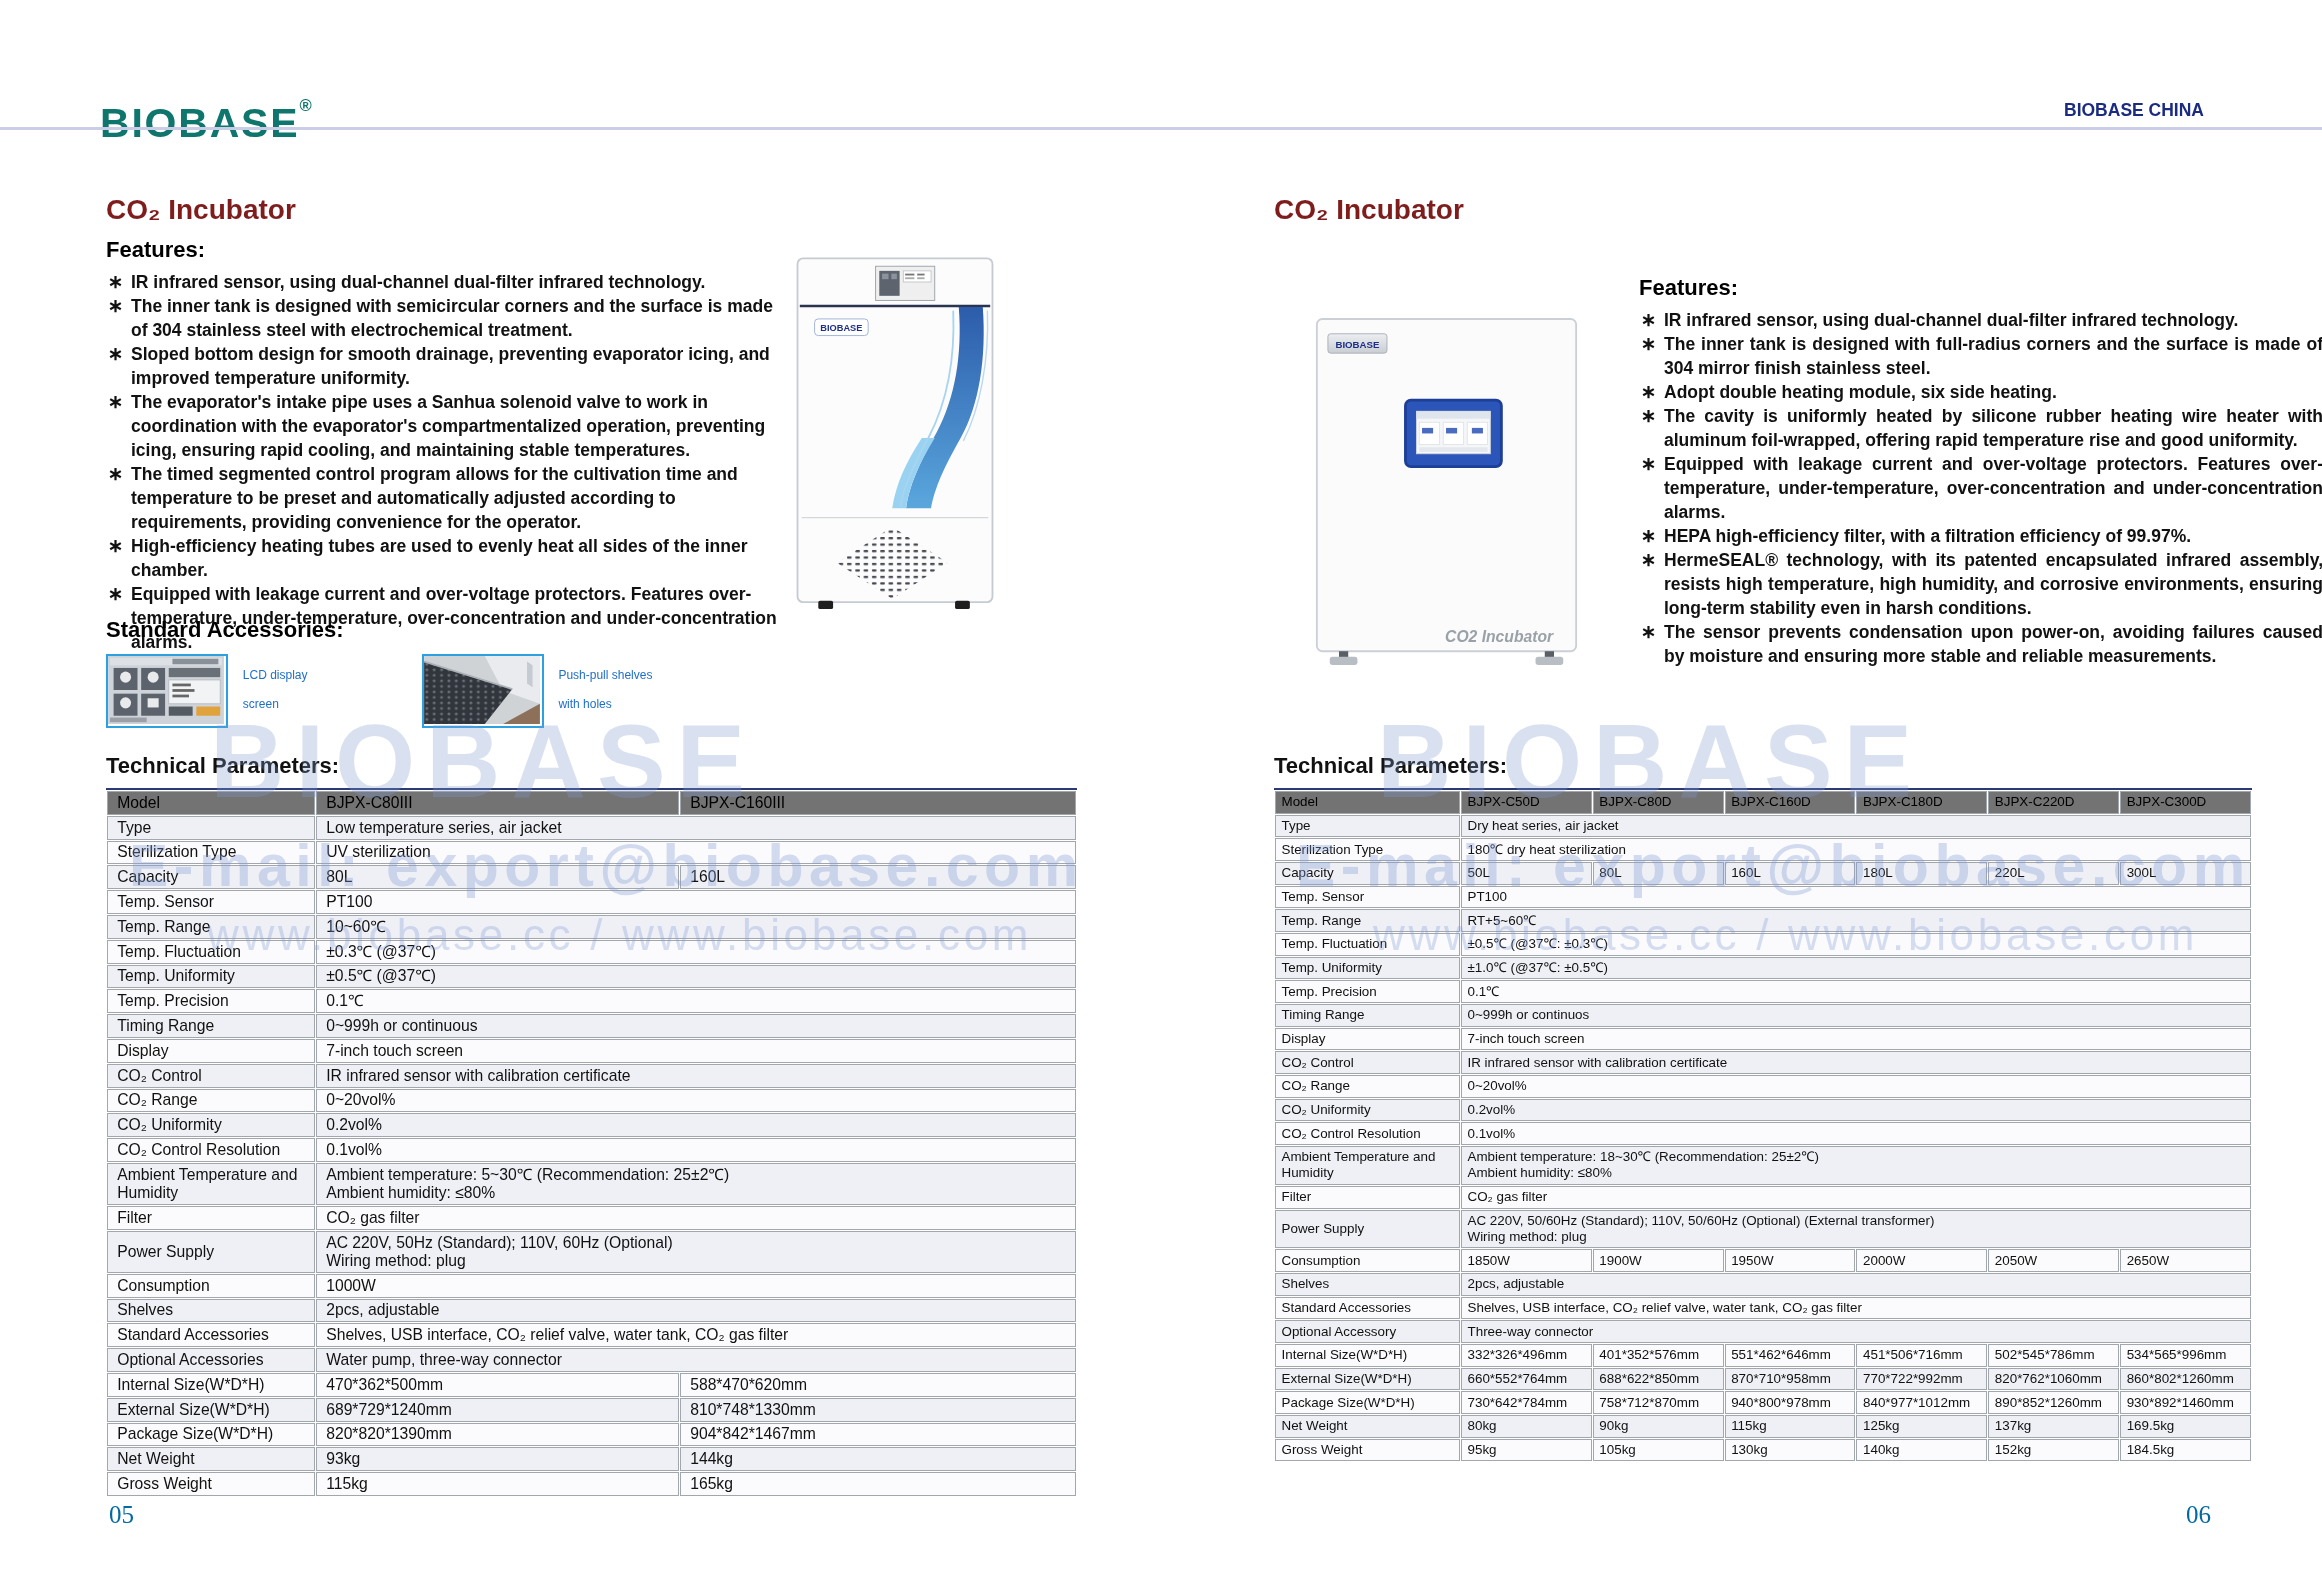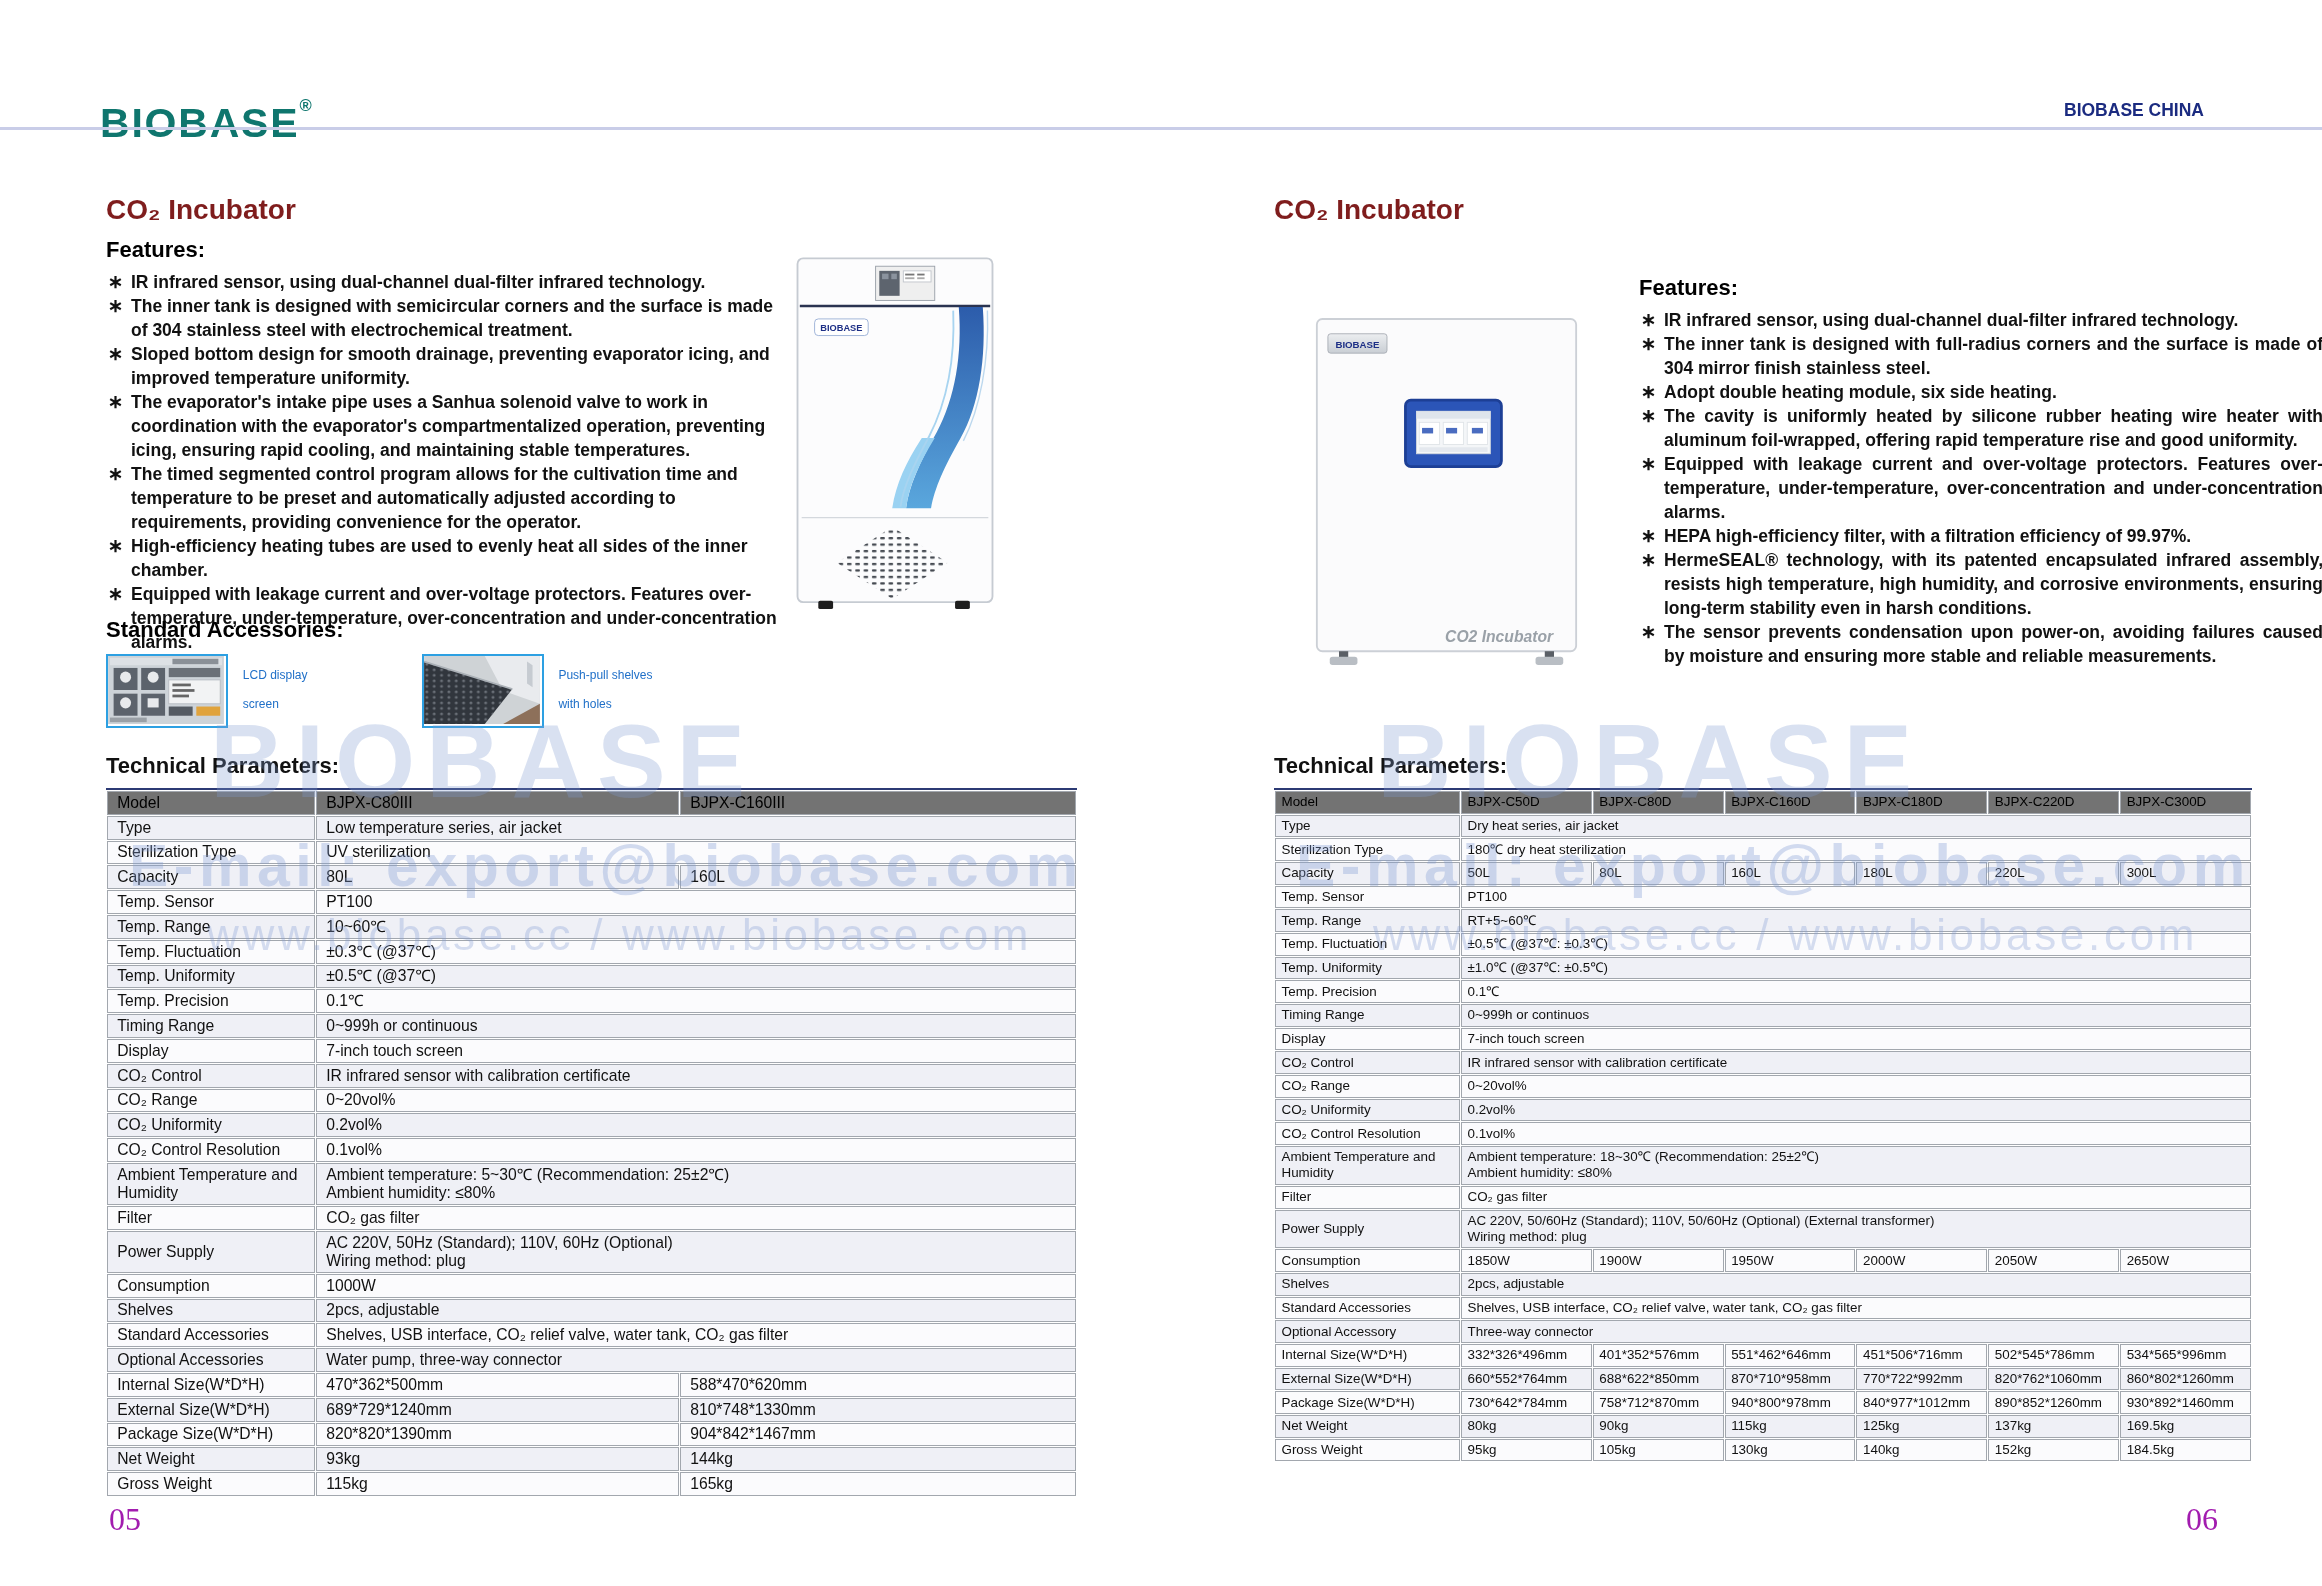--- a/index.html
+++ b/index.html
@@ -50,21 +50,21 @@
   table.params thead th{background:#737373;font-weight:normal;text-align:left;color:#000;}
   table.params th.rowlabel{font-weight:normal;text-align:left;}
   table.params tbody tr:nth-child(odd) th,table.params tbody tr:nth-child(odd) td{background:#eff0f6;}
   table.params tbody tr:nth-child(even) th,table.params tbody tr:nth-child(even) td{background:#fbfbfd;}
   
   .wm{position:absolute;pointer-events:none;z-index:6;white-space:nowrap;font-weight:bold;}
   .wm-brand{font-size:103px;letter-spacing:11px;color:rgba(130,155,210,0.30);}
   .wm-email{font-size:59px;letter-spacing:5.5px;color:rgba(130,155,210,0.34);font-weight:bold;}
   .wm-web{font-size:44px;letter-spacing:3.7px;color:rgba(130,155,210,0.32);font-weight:normal;}
   
-  .pagenum{position:absolute;font-family:"Liberation Serif", serif;font-size:32px;color:#a21caf;}
+  .pagenum{position:absolute;font-family:"Liberation Serif", serif;font-size:25px;color:#0369a1;}
 </style>
 </head>
 <body>
 
 <div class="logo"><span>BIOBASE</span><sup>®</sup></div>
 <div class="region">BIOBASE CHINA</div>
 <div class="header-rule"></div>
 
 <div class="page page-left">
   <h2 class="page-title">CO₂ Incubator</h2>

